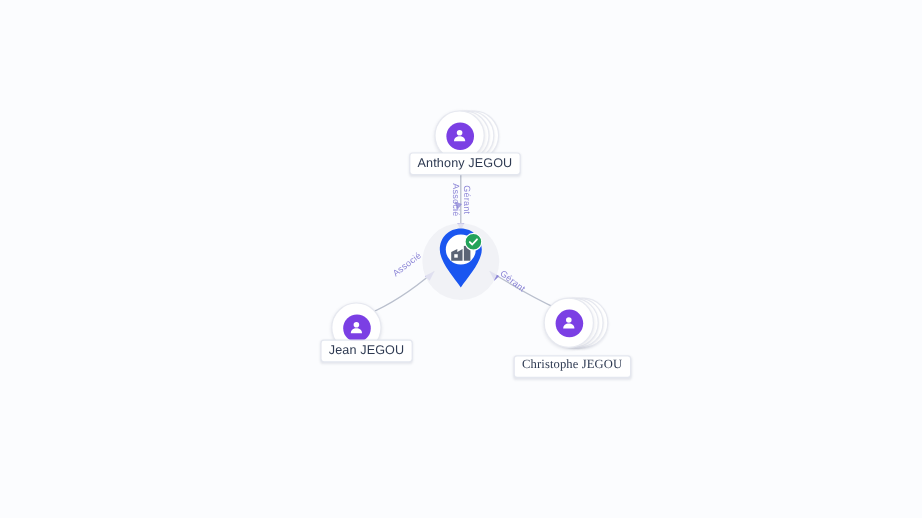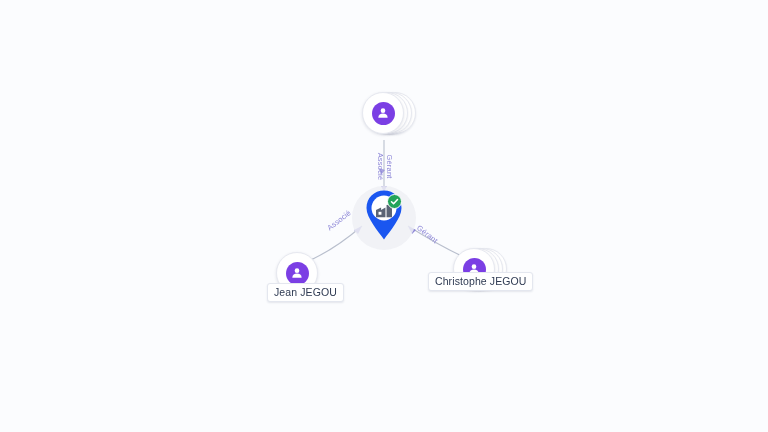--- a/index.html
+++ b/index.html
@@ -203,20 +203,23 @@
     <div class="stack-circle" style="left:8px; top:0px;"></div>
     <div class="stack-circle" style="left:4px; top:0px;"></div>
     <div class="avatar-circle">
       <span class="avatar-disc">
         <svg width="14" height="14" viewBox="0 0 24 24" fill="#ffffff">
           <circle cx="12" cy="8" r="4"></circle>
           <path d="M4 20c0-4.4 3.6-7 8-7s8 2.6 8 7z"></path>
         </svg>
       </span>
     </div>
+  </div>
+  <div class="name-chip" style="left:341px; top:127px;">
+    <span>Anthony JEGOU</span>
   </div>
 
   <div class="company-node" style="left:352px; top:186px;">
     <div class="company-halo"></div>
     <div class="pin-wrap">
       <svg width="40" height="52" viewBox="0 0 40 52">
         <path d="M20 1.5 C10 1.5 2.5 9 2.5 19 C2.5 29 14 42 20 50.5 C26 42 37.5 29 37.5 19 C37.5 9 30 1.5 20 1.5 Z" fill="#1a56f0"></path>
         <circle cx="20" cy="19" r="12.5" fill="#ffffff"></circle>
       </svg>
       <span class="pin-inner-icon">
@@ -255,17 +258,17 @@
     <div class="stack-circle" style="left:4px; top:0px;"></div>
     <div class="avatar-circle">
       <span class="avatar-disc">
         <svg width="14" height="14" viewBox="0 0 24 24" fill="#ffffff">
           <circle cx="12" cy="8" r="4"></circle>
           <path d="M4 20c0-4.4 3.6-7 8-7s8 2.6 8 7z"></path>
         </svg>
       </span>
     </div>
   </div>
-  <div class="name-chip" style="left:428px; top:272px;">
+  <div class="name-chip" style="left:428px; top:296px;font-family:Liberation Serif, serif;">
     <span>Christophe JEGOU</span>
   </div>
 
 </div>
 
 </body></html>

